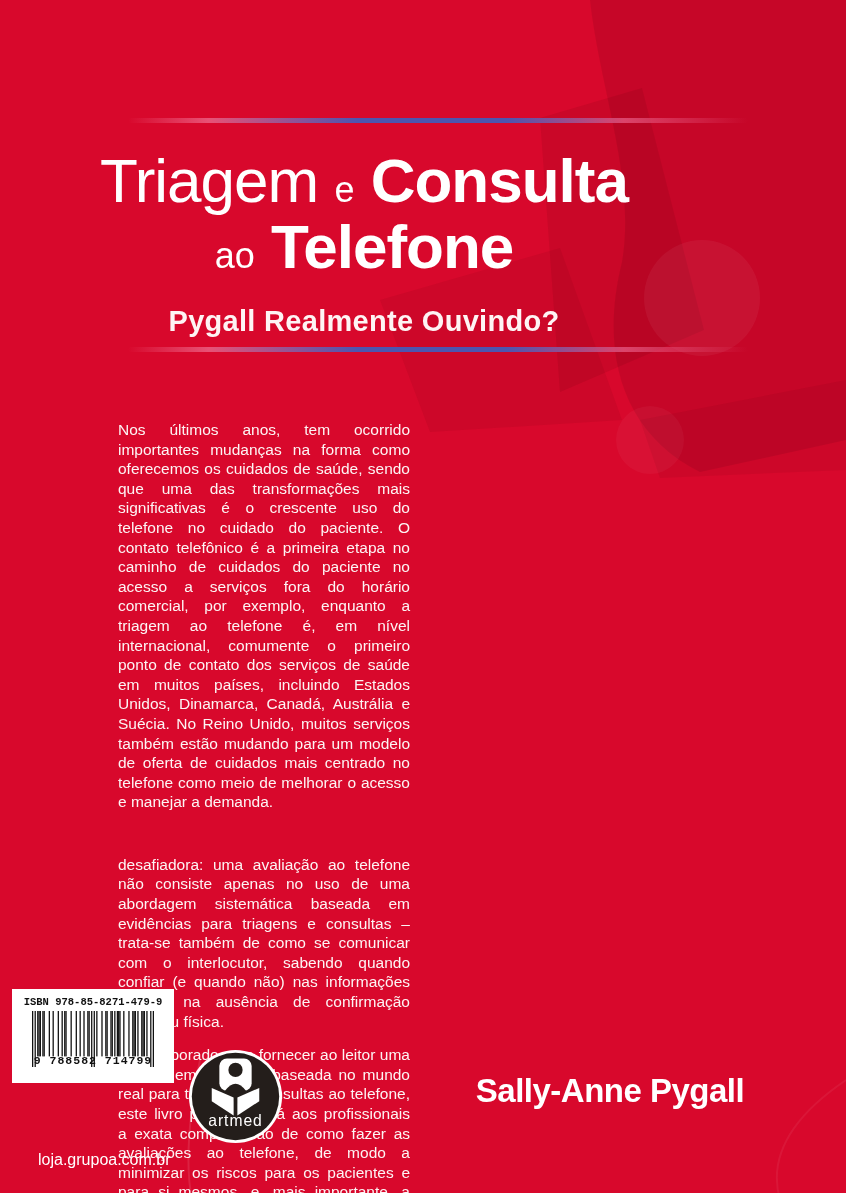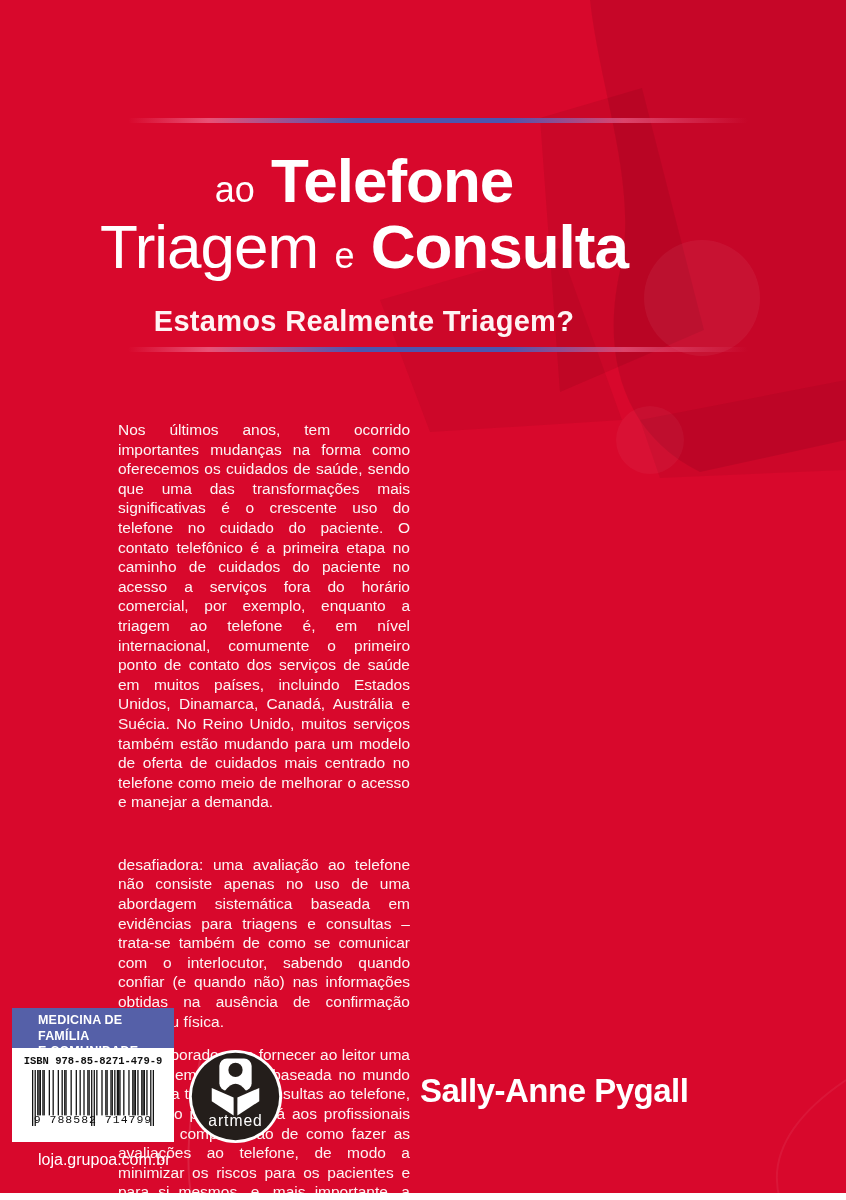--- a/index.html
+++ b/index.html
@@ -44,37 +44,37 @@
   
   .category-band {
     position:absolute; left:12px; top:1008px; width:162px; height:40px; box-sizing:border-box;
     background:var(--band_blue,#5560a8); color:#fff;
     font-weight:700; font-size:12.5px; line-height:15.5px;
     padding:5px 16px 0 26px; letter-spacing:0.2px;
   }
 
   
   .isbn-box {
-    position:absolute; left:12px; top:1048px; width:162px; height:94px; box-sizing:border-box;
+    position:absolute; left:12px; top:989px; width:162px; height:94px; box-sizing:border-box;
     background:#fff; color:#111; text-align:center; padding-top:7px;
   }
   .isbn-label { font-family:"Liberation Mono", monospace; font-size:10.5px; font-weight:700; white-space:nowrap; }
   .barcode { display:block; margin:3px auto 0; width:122px; height:56px; }
   .barcode-digits {
     position:relative; margin-top:-13px; line-height:13px;
-    font-family:"Liberation Mono", monospace; font-size:11.5px; font-weight:400; letter-spacing:1px;
+    font-family:"Liberation Mono", monospace; font-size:11.5px; font-weight:700; letter-spacing:1px;
   }
 
   
   .publisher-logo { position:absolute; left:188px; top:1049px; width:95px; height:95px; }
   .publisher-logo svg { width:100%; height:100%; display:block; }
   .publisher-logo text { font-family:"Liberation Sans", sans-serif; letter-spacing:1px; }
 
   .author {
-    position:absolute; left:420px; top:1072px; width:380px; text-align:left;
+    position:absolute; left:420px; top:1072px; width:380px; text-align:center;
     color:#fff; font-size:33px; font-weight:700; letter-spacing:-0.5px; white-space:nowrap;
   }
   .website { position:absolute; left:38px; top:1151px; color:#fff; font-size:16px; font-weight:400; }
   .bottom-strip { position:absolute; left:0; bottom:0; width:846px; height:7px; background:#fff; }
 </style>
 </head>
 <body>
 
 <div class="cover">
 
@@ -86,24 +86,24 @@
     <circle cx="702" cy="298" r="58" fill="rgba(255,255,255,0.05)"></circle>
     <circle cx="650" cy="440" r="34" fill="rgba(255,255,255,0.04)"></circle>
     <path d="M200 1060 C 190 1110 184 1160 192 1200" fill="none" stroke="rgba(255,255,255,0.10)" stroke-width="2"></path>
     <path d="M846 1080 C 790 1118 768 1158 780 1200" fill="none" stroke="rgba(255,255,255,0.06)" stroke-width="2"></path>
   </svg>
 
   <div class="rule rule-top"></div>
 
   <div class="title-block">
     <h1 style="margin:0; font-weight:400;">
+      <div class="title-line"><span class="t-reg">Triagem</span> <span class="t-small">e</span> <span class="t-bold">Consulta</span></div>
       <div class="title-line"><span class="t-small">ao</span> <span class="t-bold">Telefone</span></div>
-      <div class="title-line"><span class="t-reg">Triagem</span> <span class="t-small">e</span> <span class="t-bold">Consulta</span></div>
     </h1>
-    <div class="subtitle">Estamos Realmente Triagem?</div>
+    <div class="subtitle">Pygall Realmente Ouvindo?</div>
   </div>
 
   <div class="rule rule-bottom"></div>
 
   <div class="body-cols">
     <div class="col">
       <p>Nos últimos anos, tem ocorrido importantes mudanças na forma como oferecemos os cuidados de saúde, sendo que uma das transformações mais significativas é o crescente uso do telefone no cuidado do paciente. O contato telefônico é a primeira etapa no caminho de cuidados do paciente no acesso a serviços fora do horário comercial, por exemplo, enquanto a triagem ao telefone é, em nível internacional, comumente o primeiro ponto de contato dos serviços de saúde em muitos países, incluindo Estados Unidos, Dinamarca, Canadá, Austrália e Suécia. No Reino Unido, muitos serviços também estão mudando para um modelo de oferta de cuidados mais centrado no telefone como meio de melhorar o acesso e manejar a demanda.</p>
     </div>
     <div class="col">
       <p>desafiadora: uma avaliação ao telefone não consiste apenas no uso de uma abordagem sistemática baseada em evidências para triagens e consultas – trata-se também de como se comunicar com o interlocutor, sabendo quando confiar (e quando não) nas informações obtidas na ausência de confirmação visual ou física.</p>

